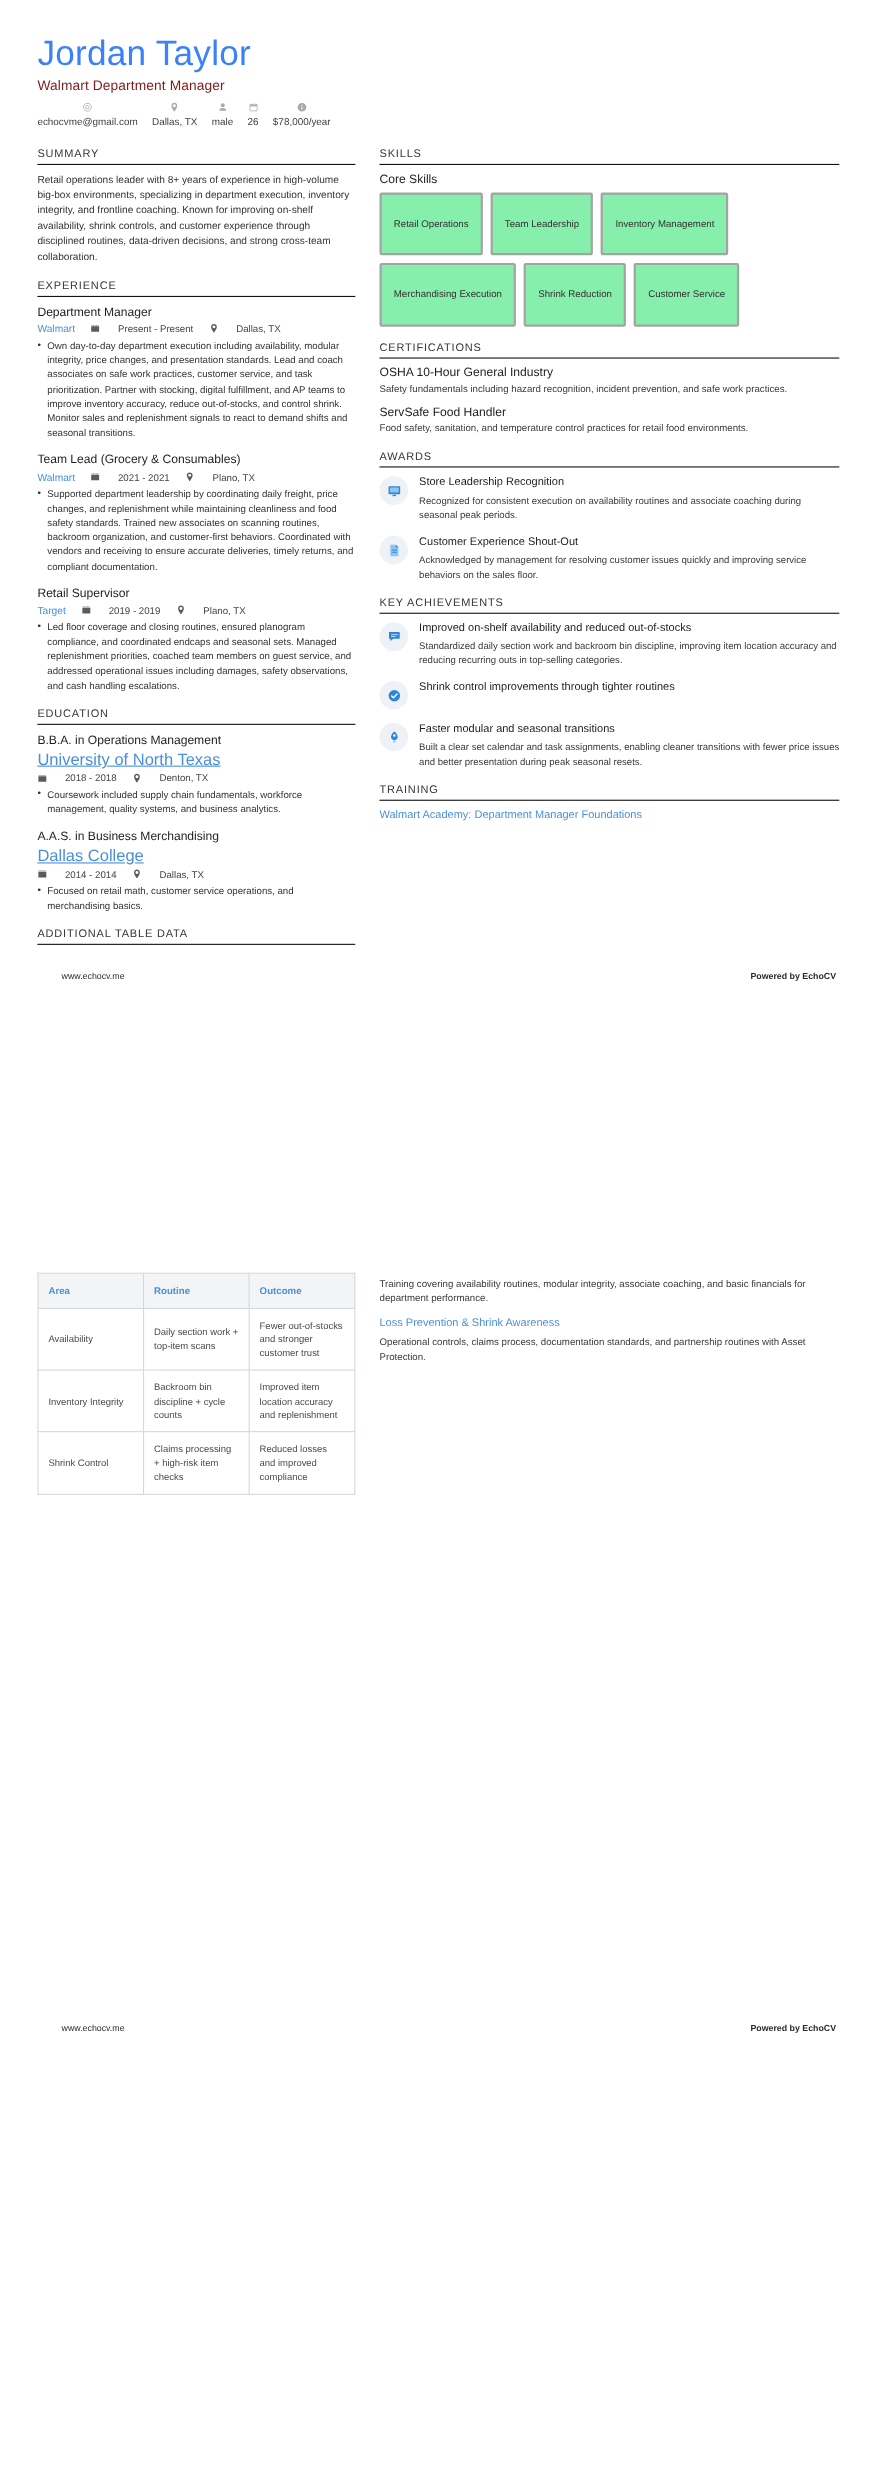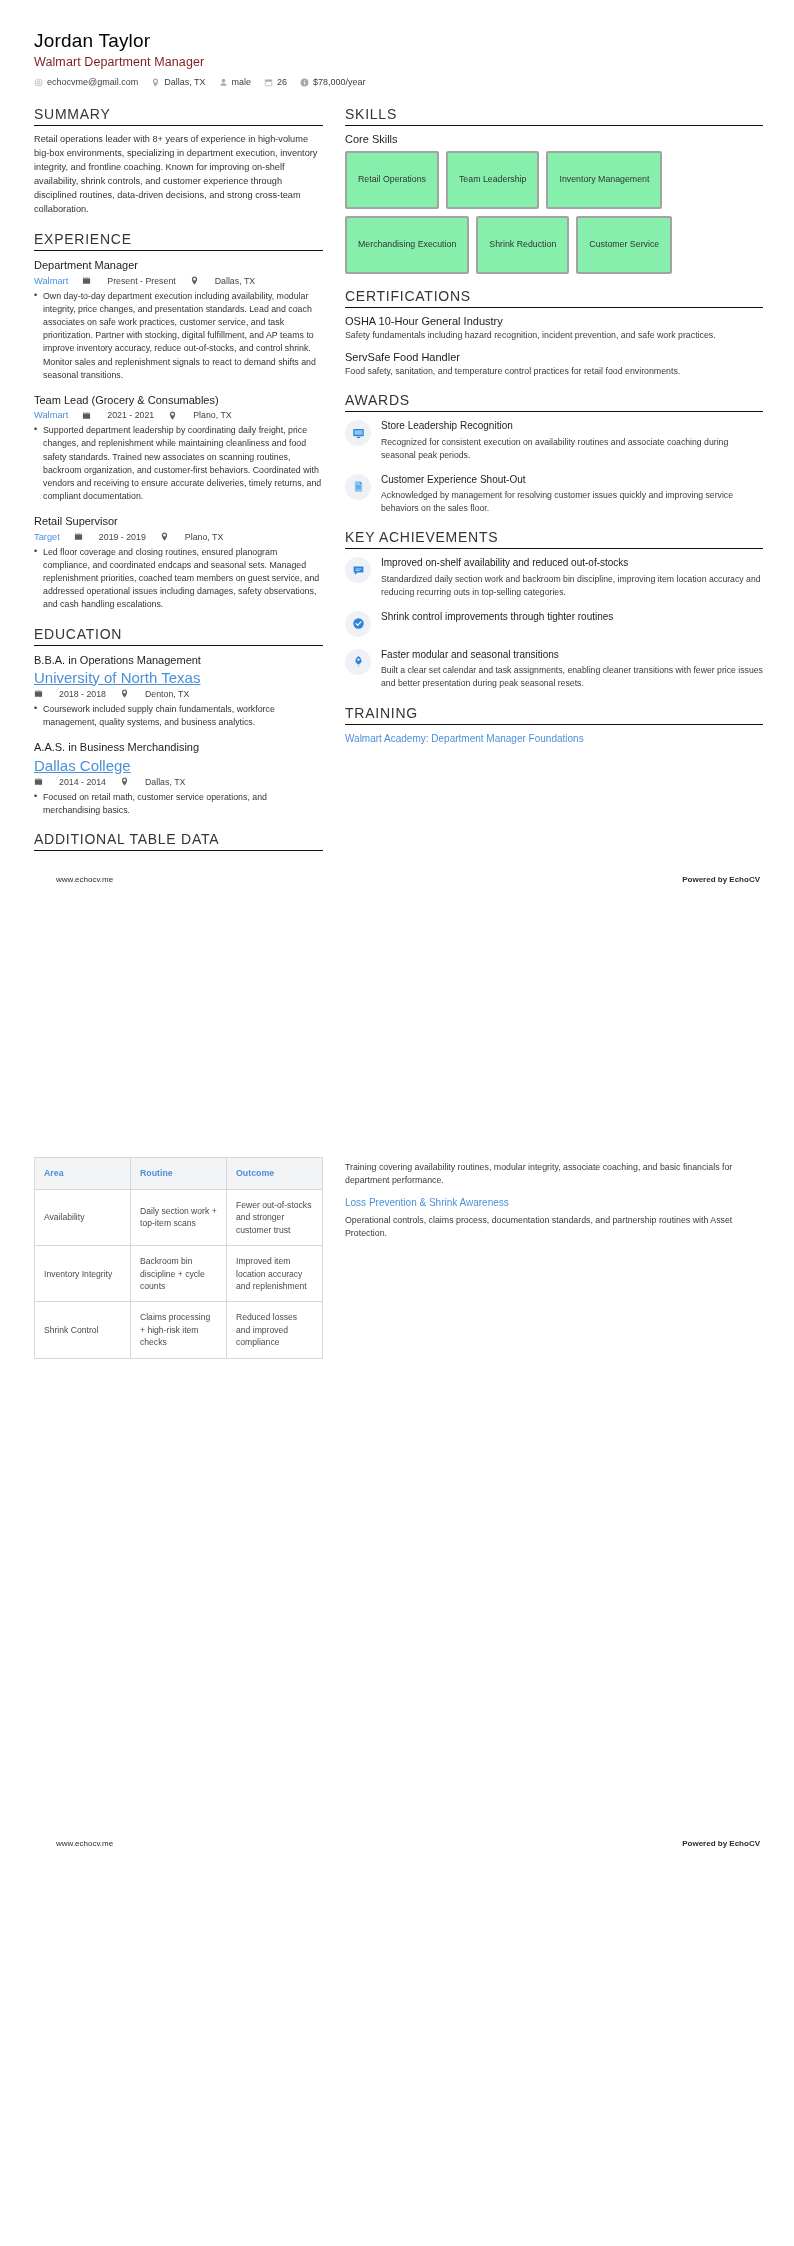--- a/index.html
+++ b/index.html
@@ -21,59 +21,60 @@
   .page2 {
     width: 794px;
     padding: 34px 34px 30px 34px;
     position: relative;
     background: #fff;
   }
 
   
   .hdr { padding: 0 0 4px 0; }
   .name {
-    font-size: 19px;
+    font-size: 32px;
     font-weight: 400;
     letter-spacing: .2px;
-    color: #000000;
+    color: #3b82f6;
     line-height: 1.18;
   }
   .headline {
     font-size: 12.5px;
     color: #7f1d1d;
     margin-top: 3px;
     letter-spacing: .1px;
   }
   .contacts {
     display: flex;
     align-items: center;
     flex-wrap: wrap;
     gap: 0;
     margin-top: 8px;
     font-size: 9px;
     color: #414141;
   }
   .contact {
     display: flex;
-    align-items: flex-end;
+    align-items: center;
     gap: 4px;
     margin-right: 13px;
     white-space: nowrap;
+    flex-direction: column;
   }
   .ci { width: 9px; height: 9px; flex: 0 0 9px; display:block; }
   .ci svg { display: block; width: 9px; height: 9px; fill: #a9a9a9; }
 
   
   .cols { display: flex; gap: 22px; margin-top: 15px; align-items: flex-start; }
   .col-l { width: 289px; flex: 0 0 289px; }
   .col-r { width: 418px; flex: 0 0 418px; }
 
   .sec { margin-bottom: 14px; }
   .sec-h {
-    font-size: 14px;
+    font-size: 10px;
     letter-spacing: .75px;
     color: #343434;
     text-transform: uppercase;
     padding-bottom: 3px;
   }
   .sec-rule {
     border-bottom: 1.6px solid #111;
     margin-bottom: 7px;
   }
 

